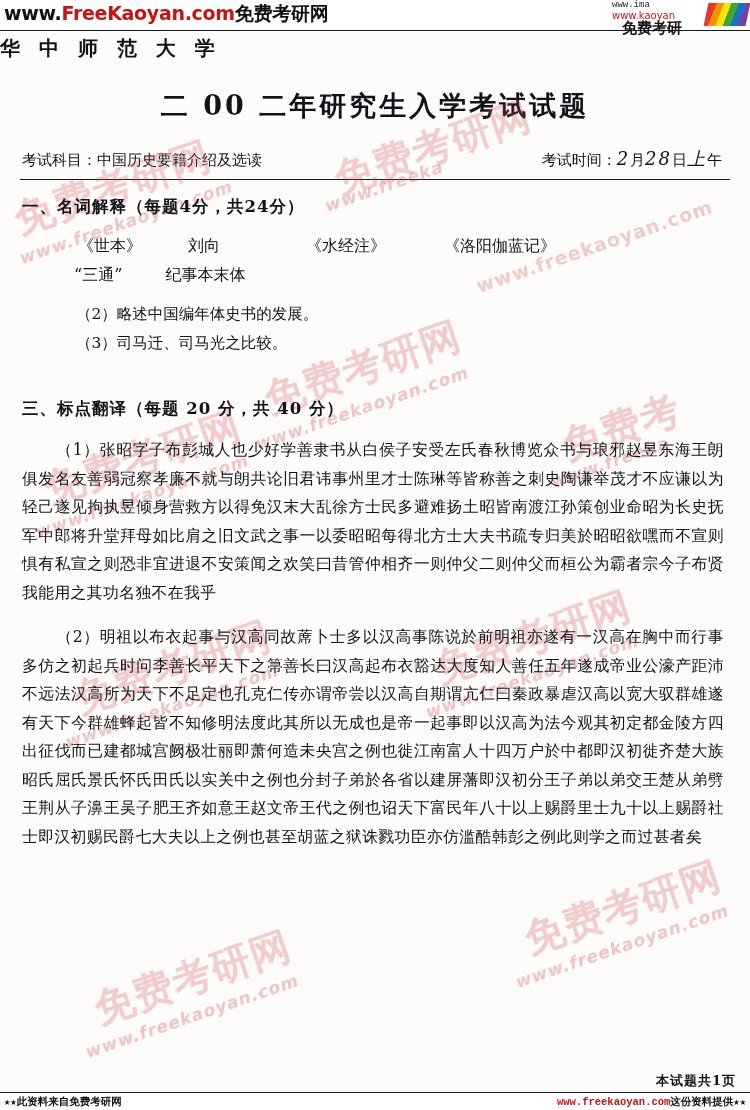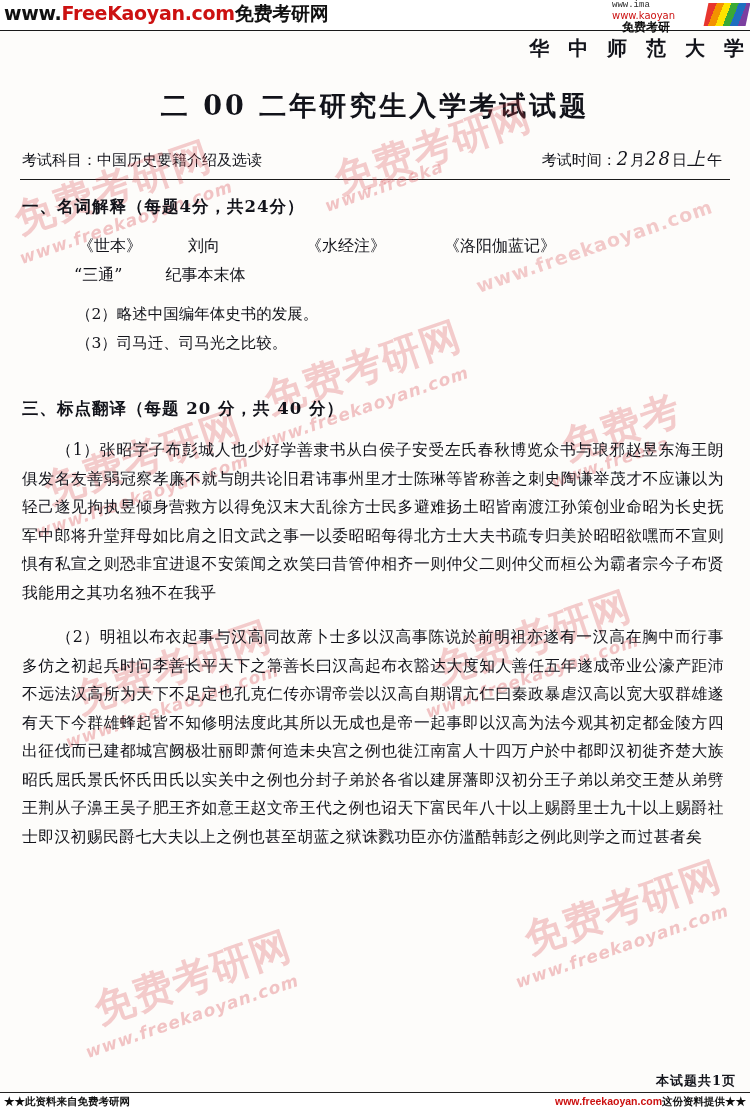--- a/index.html
+++ b/index.html
@@ -90,37 +90,37 @@
     left: 4px;
     top: 10px;
     font-size: 10px;
     color: #cc1111;
     font-family: "DejaVu Sans", "Liberation Sans", sans-serif;
   }
   .tr-line3 {
     position: absolute;
     left: 14px;
     top: 19px;
-    font-size: 12px;
+    font-size: 15px;
     font-weight: bold;
     color: #111;
     font-family: "DejaVu Sans", "Liberation Sans", sans-serif;
     text-align: right;
   }
   .tr-logo {
     position: absolute;
     right: 0px;
     top: 3px;
     width: 42px;
     height: 23px;
     background: linear-gradient(100deg, #e8352e 0 18%, #f39200 18% 34%, #ffe400 34% 50%, #3aa935 50% 66%, #1f6fc0 66% 83%, #7b3fa0 83% 100%);
     transform: skewX(-12deg);
   }
   .title-univ {
-    text-align: right;
+    text-align: left;
     font-size: 20px;
     font-weight: bold;
     letter-spacing: 6px;
     margin-top: 4px;
     font-family: "DejaVu Serif", "Liberation Serif", serif;
   }
   .title-main {
     text-align: center;
     font-size: 27px;
     font-weight: bold;
@@ -207,21 +207,21 @@
   }
   .footer-bar {
     position: absolute;
     left: 0;
     right: 0;
     bottom: 0;
     height: 17px;
     border-top: 1px solid #222;
     background: #fff;
     font-size: 10.5px;
-    font-family: Liberation Sans, sans-serif;
+    font-family: Liberation Mono, monospace;
   }
   .fb-left {
     position: absolute;
     left: 4px;
     top: 2px;
     color: #111;
     font-weight: bold;
   }
   .fb-right {
     position: absolute;

